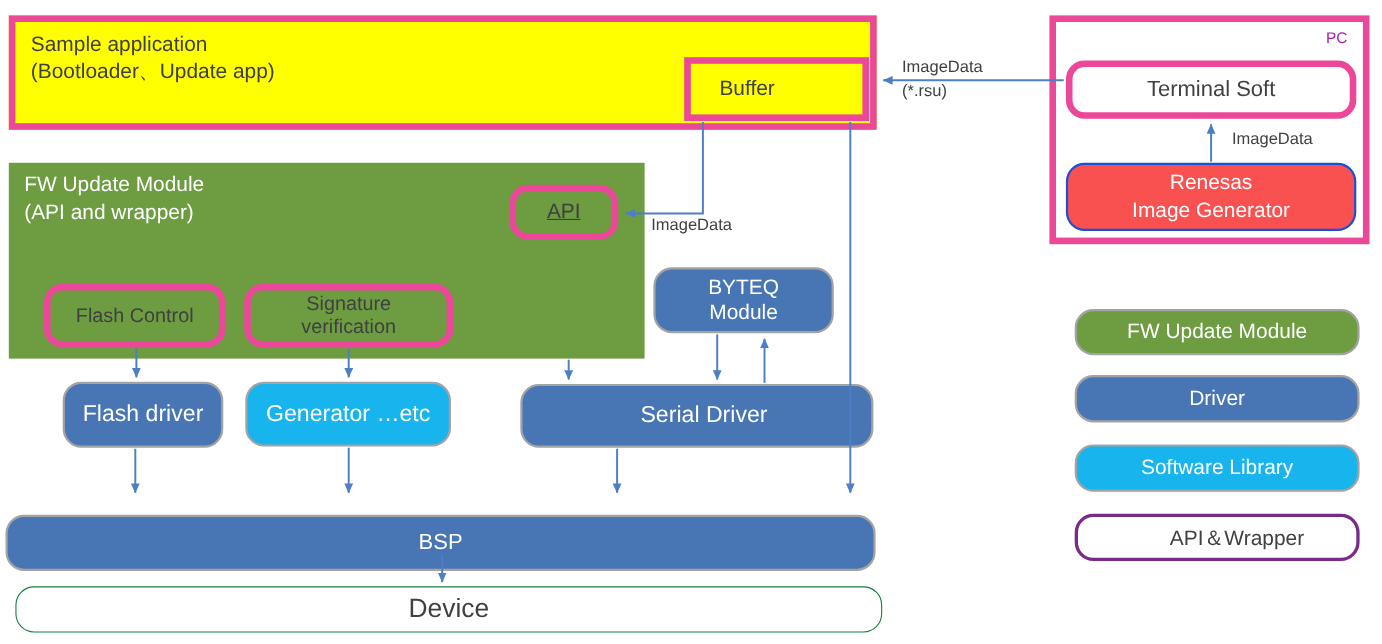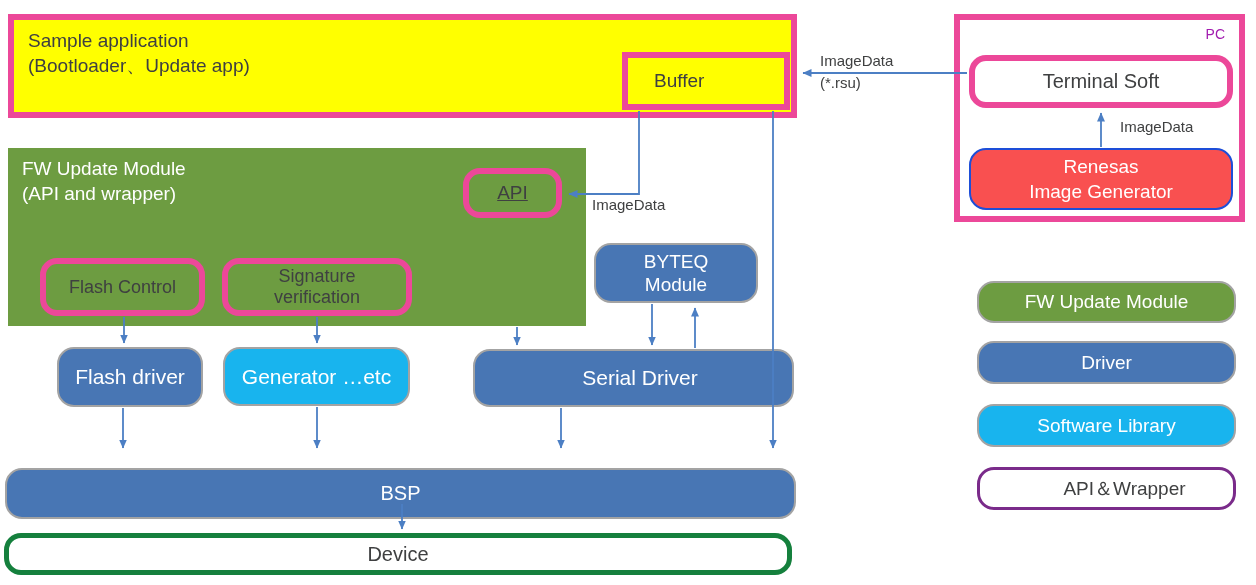--- a/index.html
+++ b/index.html
@@ -25,21 +25,21 @@
   .flash-control-box{left:40px;top:258px;width:165px;height:58px;font-size:18px;}
   .signature-box{left:222px;top:258px;width:190px;height:58px;font-size:18px;line-height:21px;}
 
   
   .blue-fill{background:#4876B4;}
   .byteq-box{left:594px;top:243px;width:164px;height:60px;font-size:19px;line-height:23px;}
   .flash-driver-box{left:41px;top:347px;width:146px;height:60px;font-size:21px;margin-left:16px;}
   .tinycrypt-box{left:223px;top:347px;width:187px;height:59px;background:#18B4EE;font-size:21px;}
   .serial-driver-box{left:473px;top:349px;width:321px;height:58px;font-size:21px;padding-left:13px;}
   .bsp-box{left:5px;top:452px;width:791px;height:51px;font-size:20px;margin-top:16px;}
-  .device-box{left:4px;top:533px;width:788px;height:42px;background:#ffffff;border:5px solid #15803d;font-size:20px;}
+  .device-box{left:14px;top:533px;width:788px;height:42px;background:#ffffff;border:1px solid #15803d;font-size:24px;}
 
   
   .pc-box{left:954px;top:14px;width:291px;height:208px;background:#ffffff;}
   .pc-label{position:absolute;right:14px;top:6px;font-size:14px;color:#a21caf;}
   .terminal-box{left:969px;top:55px;width:264px;height:53px;background:#ffffff;font-size:20px;}
   .renesas-box{left:969px;top:148px;width:264px;height:62px;background:#F95050;border:2px solid #1d4ed8;font-size:19px;line-height:25px;}
 
   
   .legend-item{left:977px;width:259px;font-size:19px;}
   .legend-fw{top:281px;height:42px;background:#6D9C41;}

